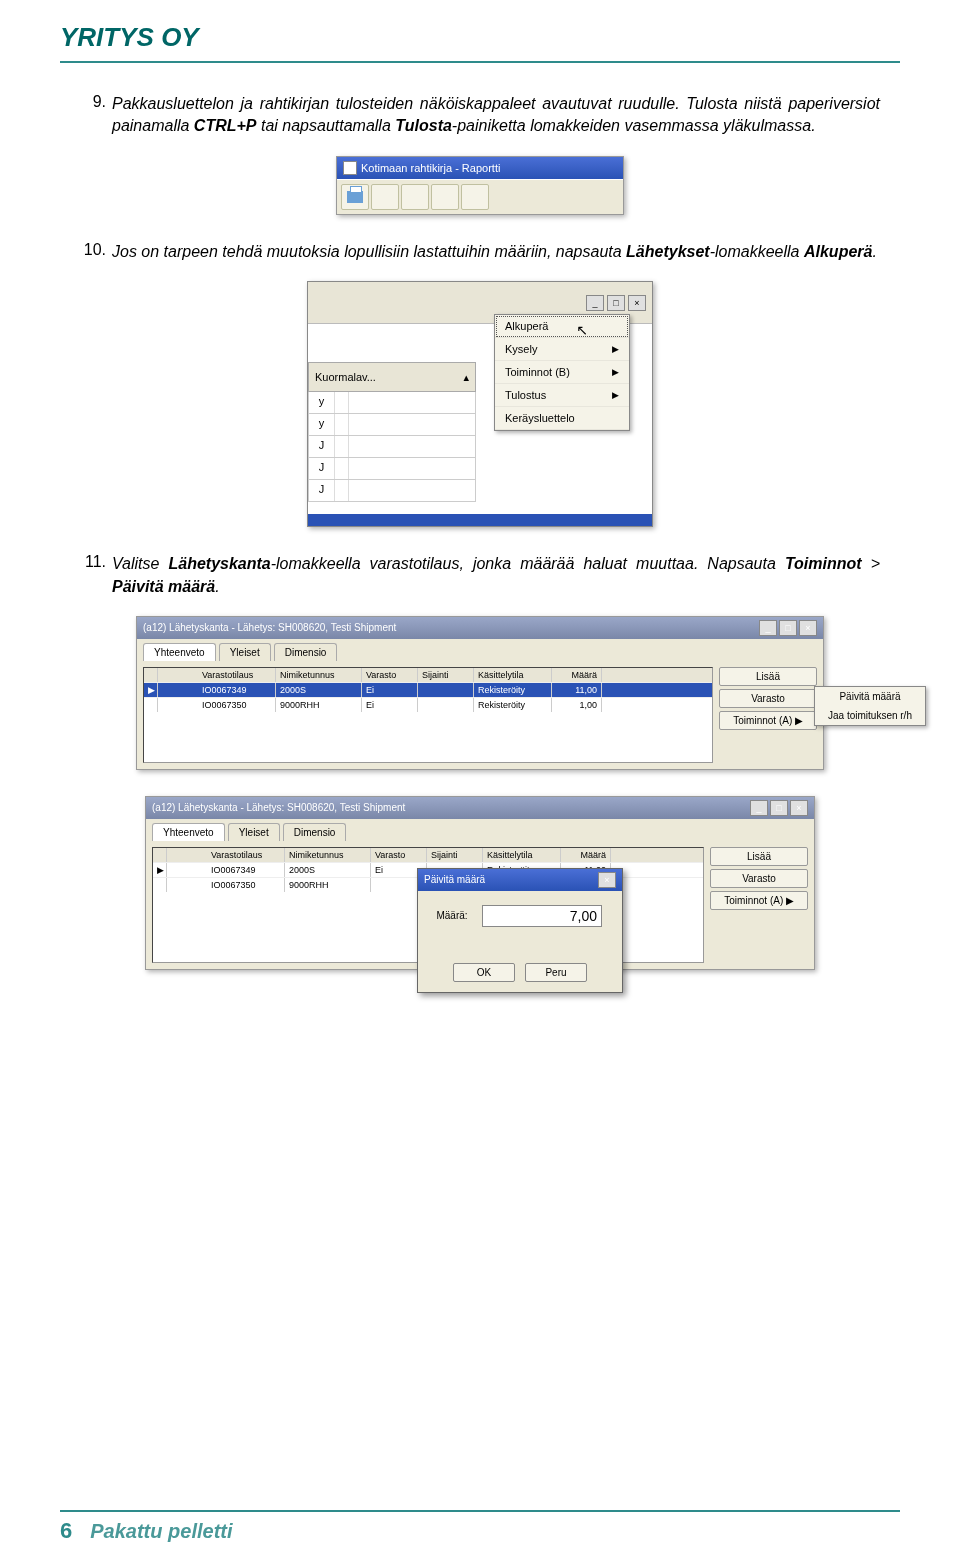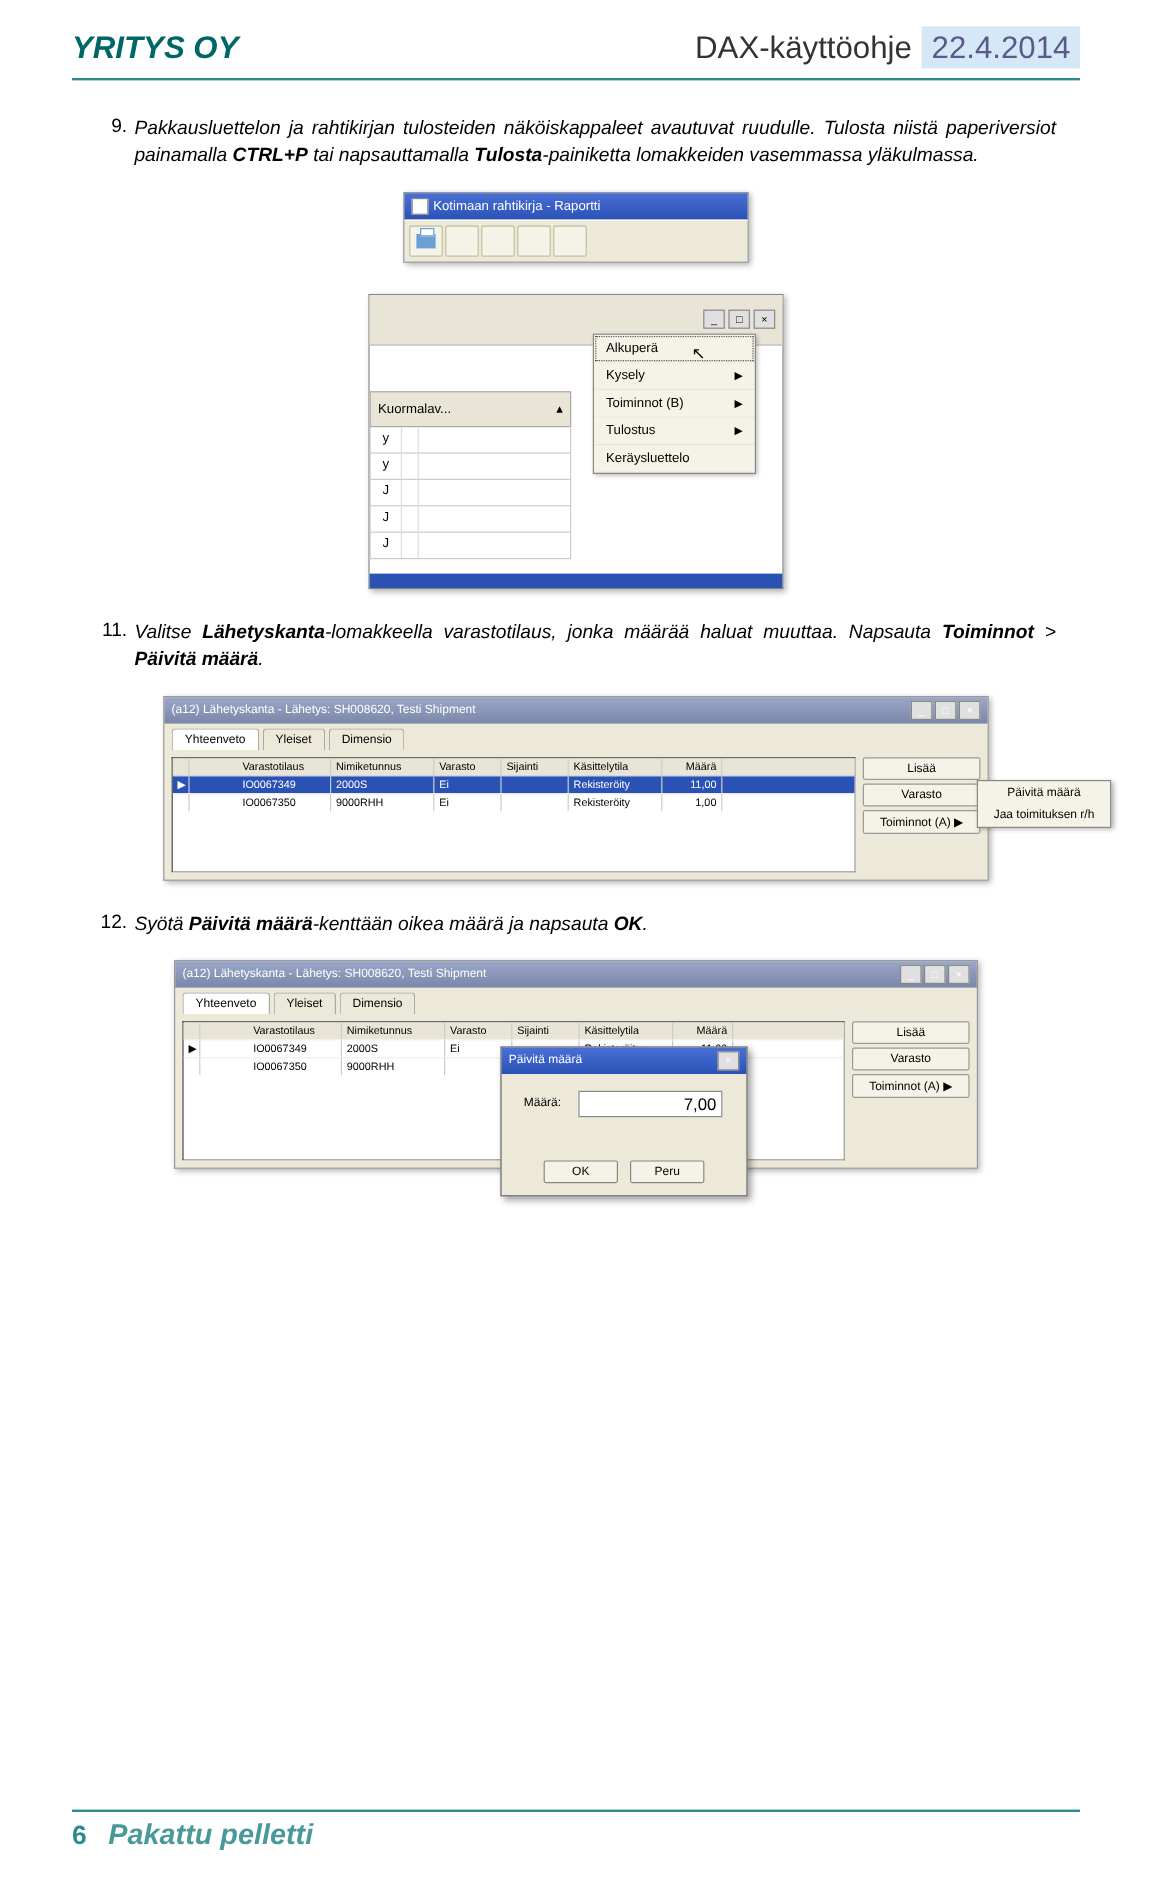--- a/index.html
+++ b/index.html
@@ -73,31 +73,27 @@
   .dlg-body { padding: 14px 12px; }
   .dlg-row { display: flex; align-items: center; gap: 8px; margin-bottom: 16px; }
   .dlg-row label { font-size: 10px; width: 44px; }
   .dlg-row input { width: 120px; font-size: 14px; padding: 2px 4px; text-align: right; border: 1px solid #888; }
   .dlg-btns { display: flex; justify-content: center; gap: 10px; padding: 6px 0 10px 0; }
   .dbtn { width: 62px; padding: 3px 0; font-size: 10px; background: #f5f3e8; border: 1px solid #888; border-radius: 2px; text-align: center; }
   .ss4wrap { position: relative; display: inline-block; }
   
   .footer { position: absolute; bottom: 24px; left: 60px; right: 60px; border-top: 2px solid #2e8b8b; padding-top: 6px; display: flex; align-items: baseline; gap: 18px; }
   .pagen { font-size: 22px; color: #2e8b8b; font-weight: bold; }
-  .footer-label { font-size: 24px; color: #4a9999; font-style: italic; font-weight: bold; }
+  .footer-label { font-size: 20px; color: #4a9999; font-style: italic; font-weight: bold; }
 </style>
 </head>
 <body>
 
 <div class="header">
   <div class="company">YRITYS OY</div>
-  <div>
-    <span class="title">DAX-käyttöohje</span>
-    <span class="date-box">22.4.2014</span>
-  </div>
 </div>
 <div class="hr"></div>
 
 <div class="content">
 
   <div class="list-item">
     <div class="list-num">9.</div>
     <div class="list-body">
       <span>Pakkausluettelon ja rahtikirjan tulosteiden näköiskappaleet avautuvat ruudulle. Tulosta niistä paperiversiot painamalla </span><span class="bold">CTRL+P</span><span> tai napsauttamalla </span><span class="bold">Tulosta</span><span>-painiketta lomakkeiden vasemmassa yläkulmassa.</span>
     </div>
@@ -114,20 +110,26 @@
             <span class="printer-icon"></span>
           </div>
         <div class="tb-btn"></div>
         <div class="tb-btn"></div>
         <div class="tb-btn"></div>
         <div class="tb-btn"></div>
       </div>
     </div>
   </div>
 
+  <div class="list-item">
+    <div class="list-num">10.</div>
+    <div class="list-body">
+      <span>Jos on tarpeen tehdä muutoksia lopullisiin lastattuihin määriin, napsauta </span><span class="bold">Lähetykset</span><span>-lomakkeella </span><span class="bold">Alkuperä</span><span>.</span>
+    </div>
+  </div>
 
   <div class="ss-wrap">
     <div class="ss ss2">
       <div class="ss2-tb">
         <div class="winbtn">_</div>
         <div class="winbtn">□</div>
         <div class="winbtn">×</div>
       </div>
       <div class="ss2-grid">
         <div class="gh">
@@ -241,26 +243,20 @@
           </div>
         </div>
       </div>
       <div class="submenu3" style="right:-102px; top:70px; width:112px;">
         <div>Päivitä määrä</div>
         <div>Jaa toimituksen r/h</div>
       </div>
     </div>
   </div>
 
-  <div class="list-item">
-    <div class="list-num">12.</div>
-    <div class="list-body">
-      <span>Syötä </span><span class="bold">Päivitä määrä</span><span>-kenttään oikea määrä ja napsauta </span><span class="bold">OK</span><span>.</span>
-    </div>
-  </div>
 
   <div class="ss-wrap">
     <div class="ss4wrap">
       <div class="ss ss4">
         <div class="ss3-titlebar">
           <span>(a12) Lähetyskanta - Lähetys: SH008620, Testi Shipment</span>
           <div class="wbtns">
             <div class="winbtn">_</div>
             <div class="winbtn">□</div>
             <div class="winbtn">×</div>

